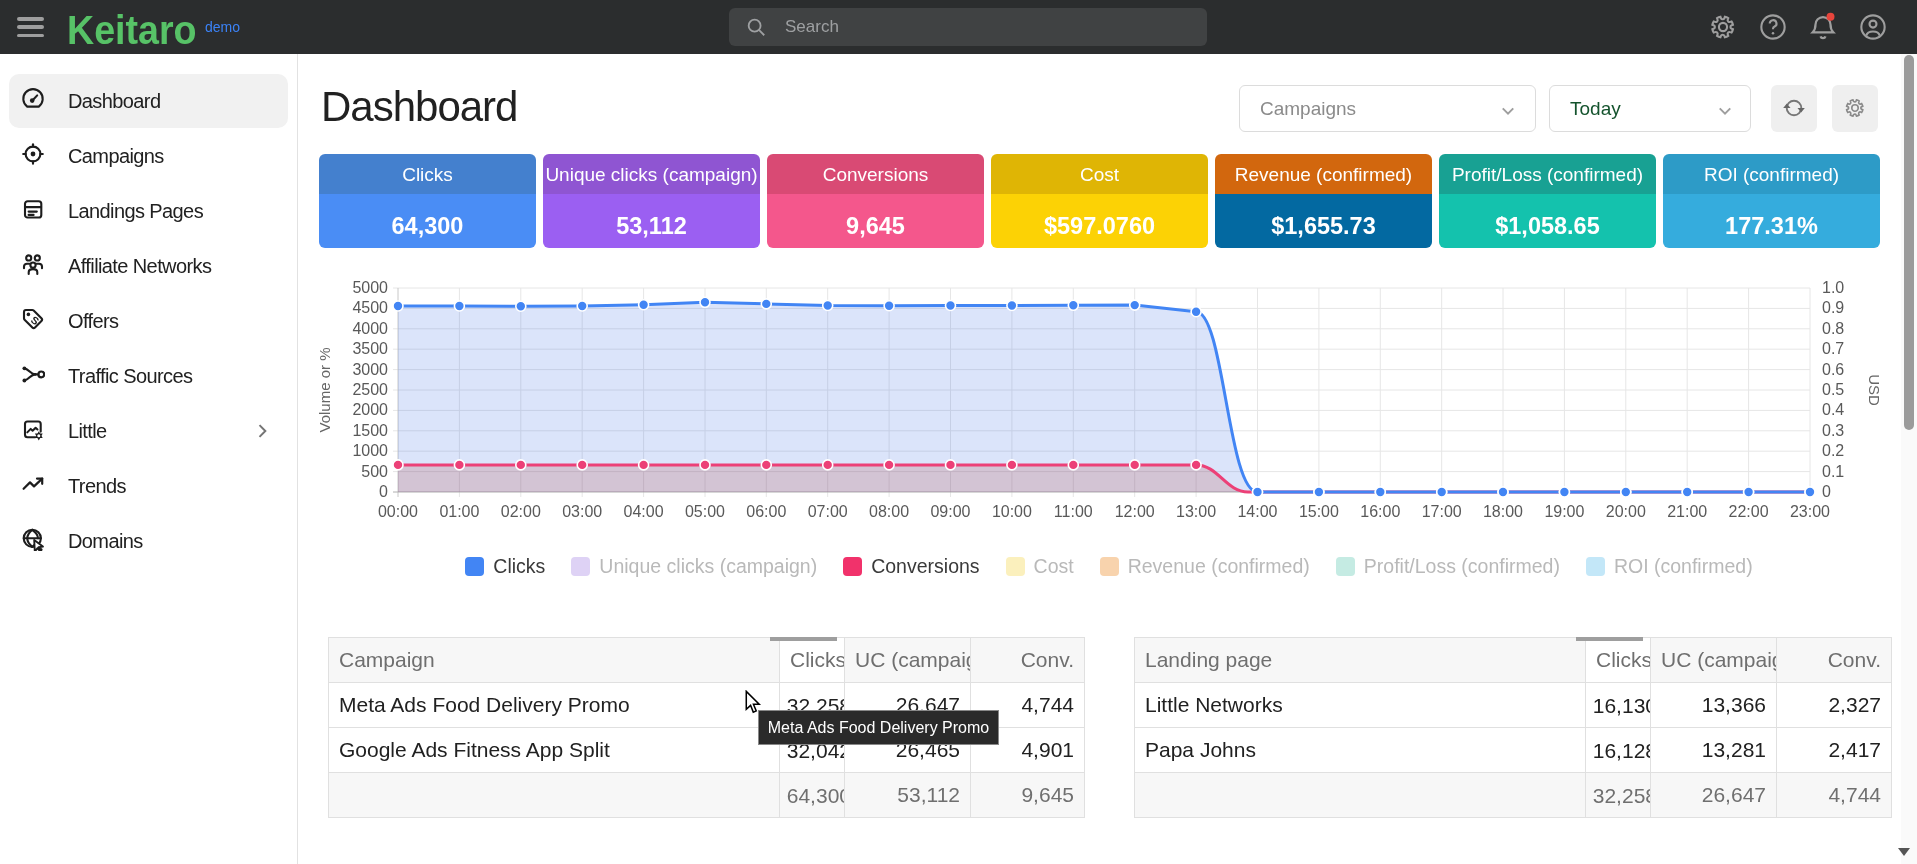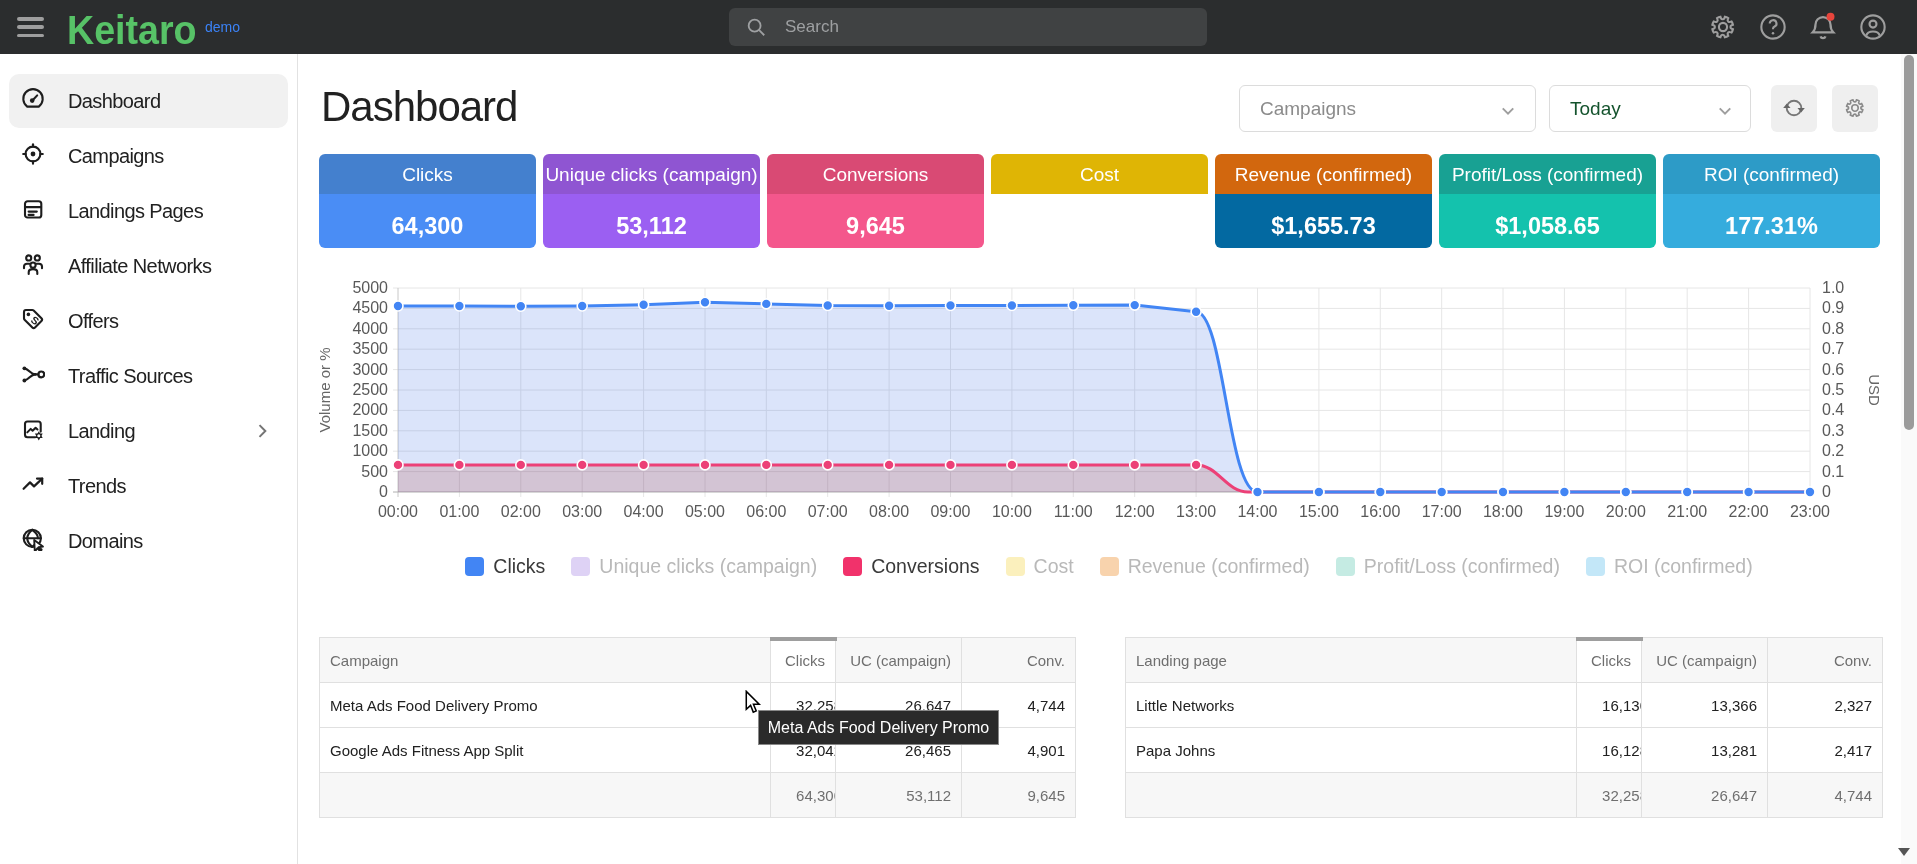--- a/index.html
+++ b/index.html
@@ -28,21 +28,21 @@
 
 .cards { position:absolute; left:319px; top:154px; width:1561px; height:94px; display:flex; gap:7px; }
 .card { flex:1; border-radius:6px; overflow:hidden; color:#fff; text-align:center; }
 .card .h { height:40px; font-size:19px; line-height:41px; white-space:nowrap; }
 .card .v { height:54px; font-size:23.5px; font-weight:bold; line-height:64px; }
 
 .legend { position:absolute; left:328px; top:555px; width:1562px; display:flex; justify-content:center; gap:26px; font-size:19.5px; }
 .litem { display:flex; align-items:center; gap:9px; }
 .lsq { width:19px; height:19px; border-radius:4px; }
 
-table { border-collapse:collapse; table-layout:fixed; font-size:15px; }
+table { border-collapse:collapse; table-layout:fixed; font-size:21px;margin-left:9px; }
 td { border:1px solid #e0e0e0; height:45px; padding:0 10px; overflow:hidden; white-space:nowrap; }
 td.clip { padding:0; position:relative; }
 td.clip div { position:absolute; left:0; right:-7px; top:0; bottom:0; text-align:right; line-height:45px; }
 .thead td { background:#f7f7f7; color:#6f6f6f; }
 .num { text-align:right; }
 .trow td { color:#212121; }
 .ttot td { background:#f7f7f7; color:#6f6f6f; }
 .sorted { background:#fff !important; text-align:right; }
 .sortbar { position:absolute; width:67px; height:4px; background:#9e9e9e; z-index:5; }
 .tbl1 { position:absolute; left:319px; top:637px; width:756px; }
@@ -153,21 +153,21 @@
   <div class="mitem" style="top:350px">
     <svg class="ico" viewBox="0 0 24 24" fill="none" stroke="#1d1d1d" stroke-width="2.1" stroke-linecap="round" stroke-linejoin="round">
         <path d="M14.2 20.2 L6.5 20.2 C5.1 20.2 4 19.1 4 17.7 L4 7 C4 5.6 5.1 4.5 6.5 4.5 L17.2 4.5 C18.6 4.5 19.7 5.6 19.7 7 L19.7 14.6"></path>
         <path d="M6.3 15.4 L9.7 11.9 L11.6 13.8 L14.6 10.7 L16.5 12.5" stroke-width="2"></path>
         <g fill="#1d1d1d" stroke="none">
           <path d="M17.8 14.3 L21.7 21.1 L13.9 21.1 Z"></path>
           <path d="M17.8 23.4 L13.9 16.6 L21.7 16.6 Z"></path>
         </g>
         <circle cx="17.8" cy="18.85" r="1.5" fill="#fff" stroke="none"></circle>
       </svg>
-    <div class="txt">Landing</div>
+    <div class="txt">Little</div>
     <svg class="chev" width="20" height="20" viewBox="0 0 24 24" fill="none" stroke="#757575" stroke-width="2.4">
         <path d="M9 5l7 7-7 7"></path>
       </svg>
   </div>
   <div class="mitem" style="top:405px">
     <svg class="ico" viewBox="0 0 24 24" fill="none" stroke="#1d1d1d" stroke-width="2.2" stroke-linecap="round" stroke-linejoin="round">
         <path d="M2.6 16.8 L9 10.4 L13 14.4 L21.2 6.6"></path>
         <path d="M16 6.6 L21.2 6.6 L21.2 11.8"></path>
       </svg>
     <div class="txt">Trends</div>
@@ -223,20 +223,21 @@
   <div class="card">
       <div class="h" style="background:#8f55d2">Unique clicks (campaign)</div>
       <div class="v" style="background:#9b5ff2">53,112</div>
     </div>
   <div class="card">
       <div class="h" style="background:#d94a74">Conversions</div>
       <div class="v" style="background:#f4578c">9,645</div>
     </div>
   <div class="card">
       <div class="h" style="background:#dfb505">Cost</div>
+      <div class="v" style="background:#fcd205">$597.0760</div>
     </div>
   <div class="card">
       <div class="h" style="background:#d2670e">Revenue (confirmed)</div>
       <div class="v" style="background:#0369a1">$1,655.73</div>
     </div>
   <div class="card">
       <div class="h" style="background:#18a193">Profit/Loss (confirmed)</div>
       <div class="v" style="background:#14c2ad">$1,058.65</div>
     </div>
   <div class="card">

